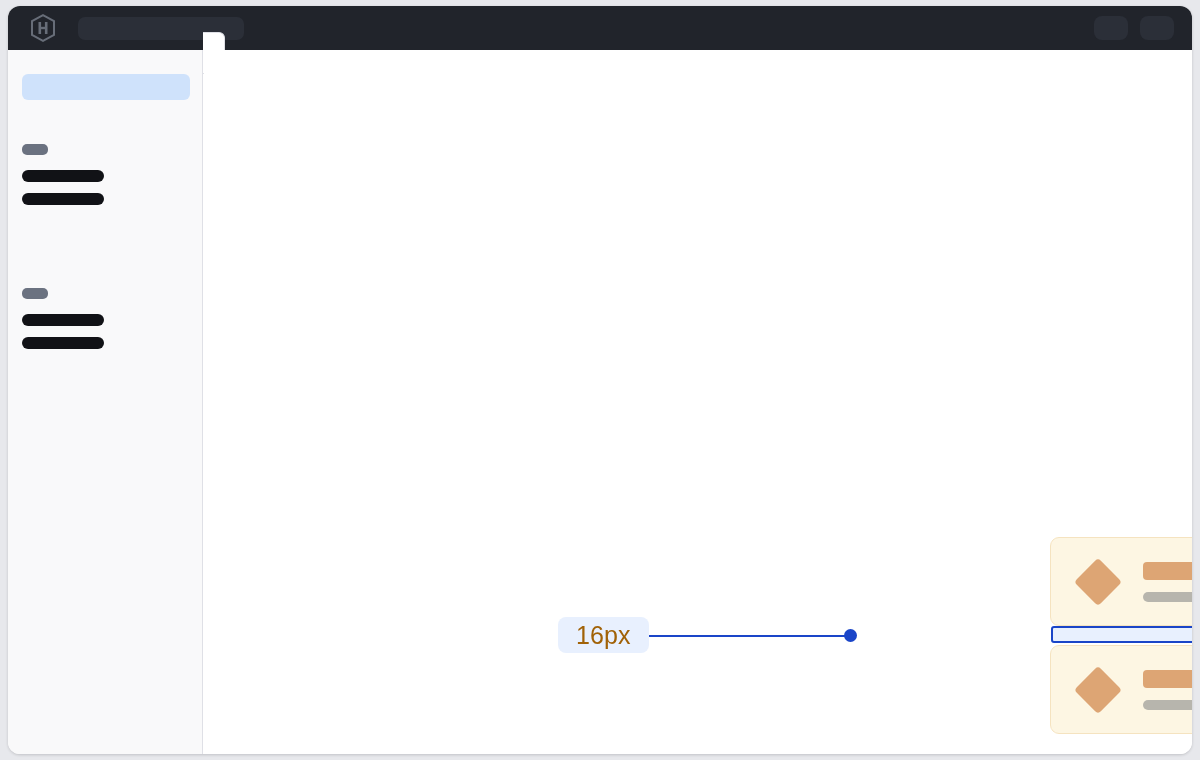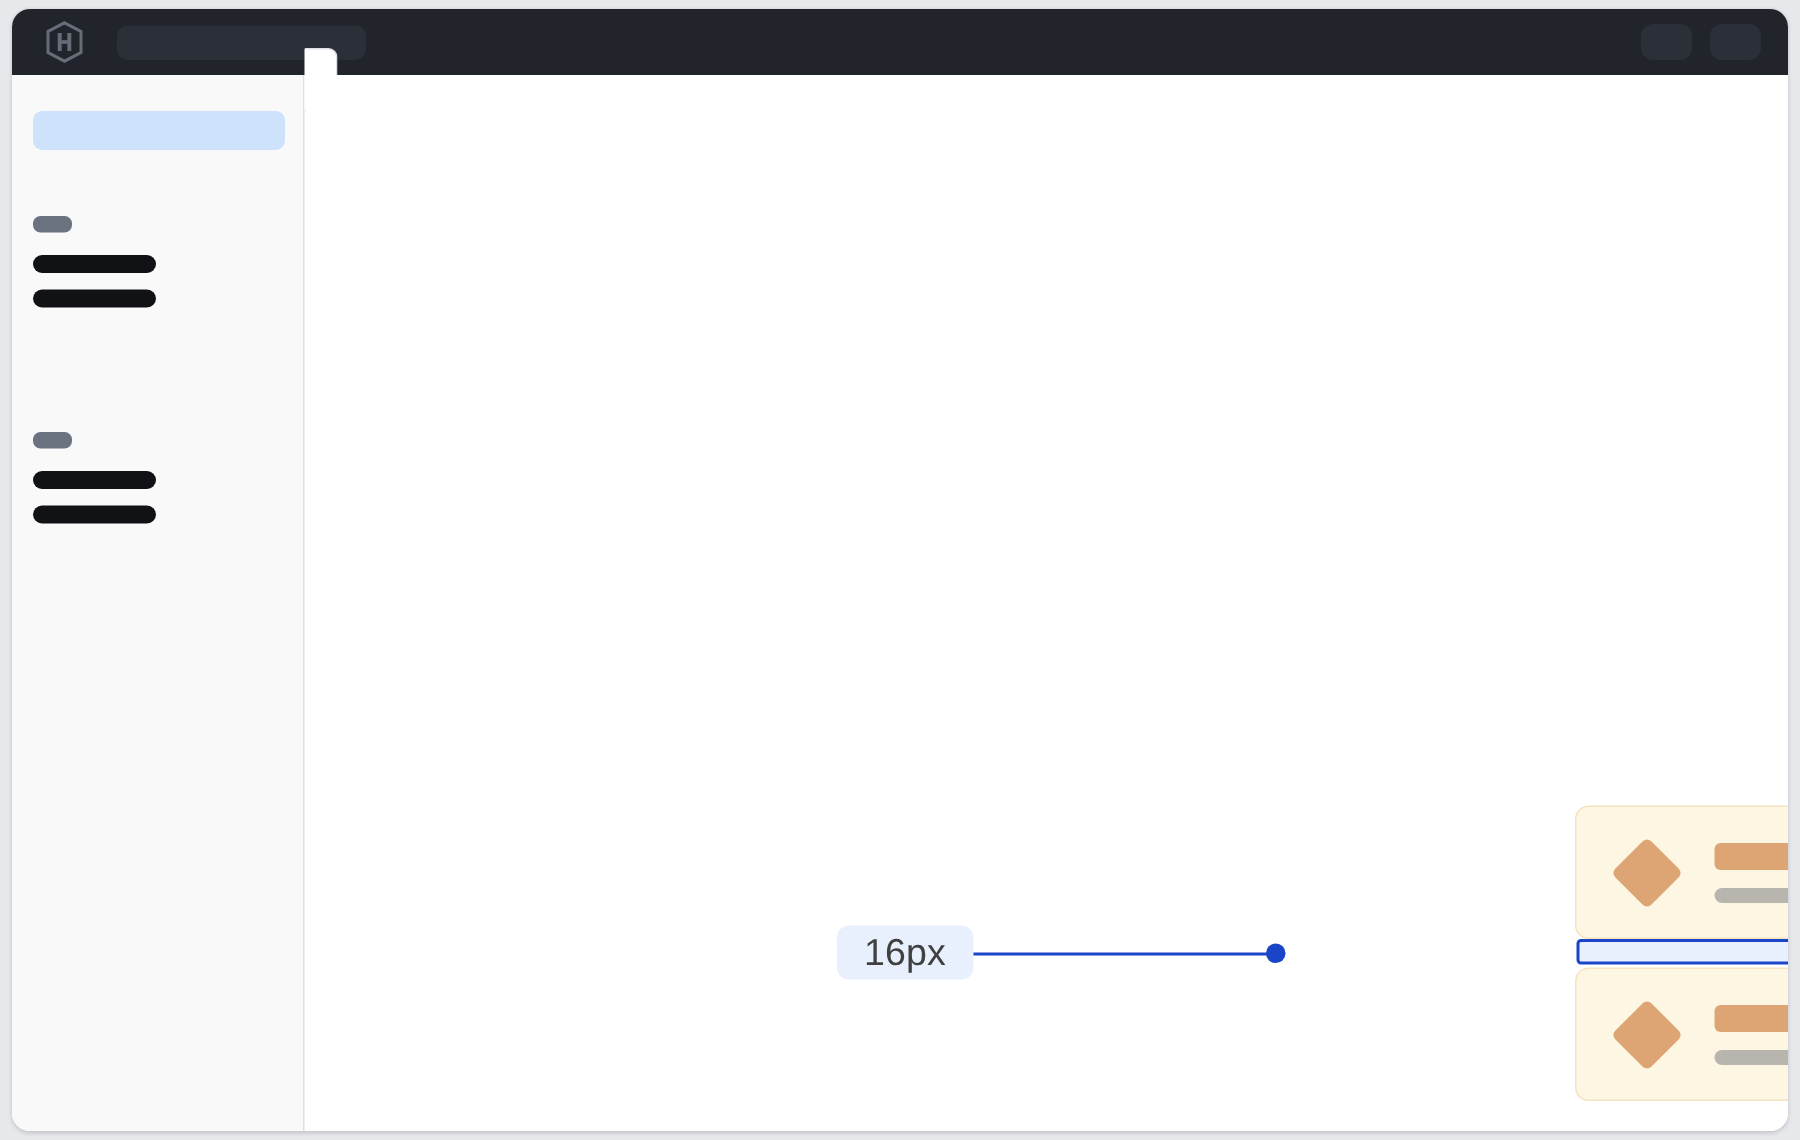--- a/index.html
+++ b/index.html
@@ -206,21 +206,21 @@
 
   #measure-badge {
     position: absolute;
     left: 354px;
     top: 567px;
     min-width: 86px;
     height: 36px;
     padding: 0 18px;
     border-radius: 8px;
     background: #e8f0fe;
-    color: #404040;
+    color: #a16207;
     font-size: 25px;
     font-weight: 400;
     letter-spacing: 0.1px;
     display: flex;
     align-items: center;
     justify-content: center;
     font-family: "Liberation Sans", sans-serif;
   }
 </style>
 </head>

